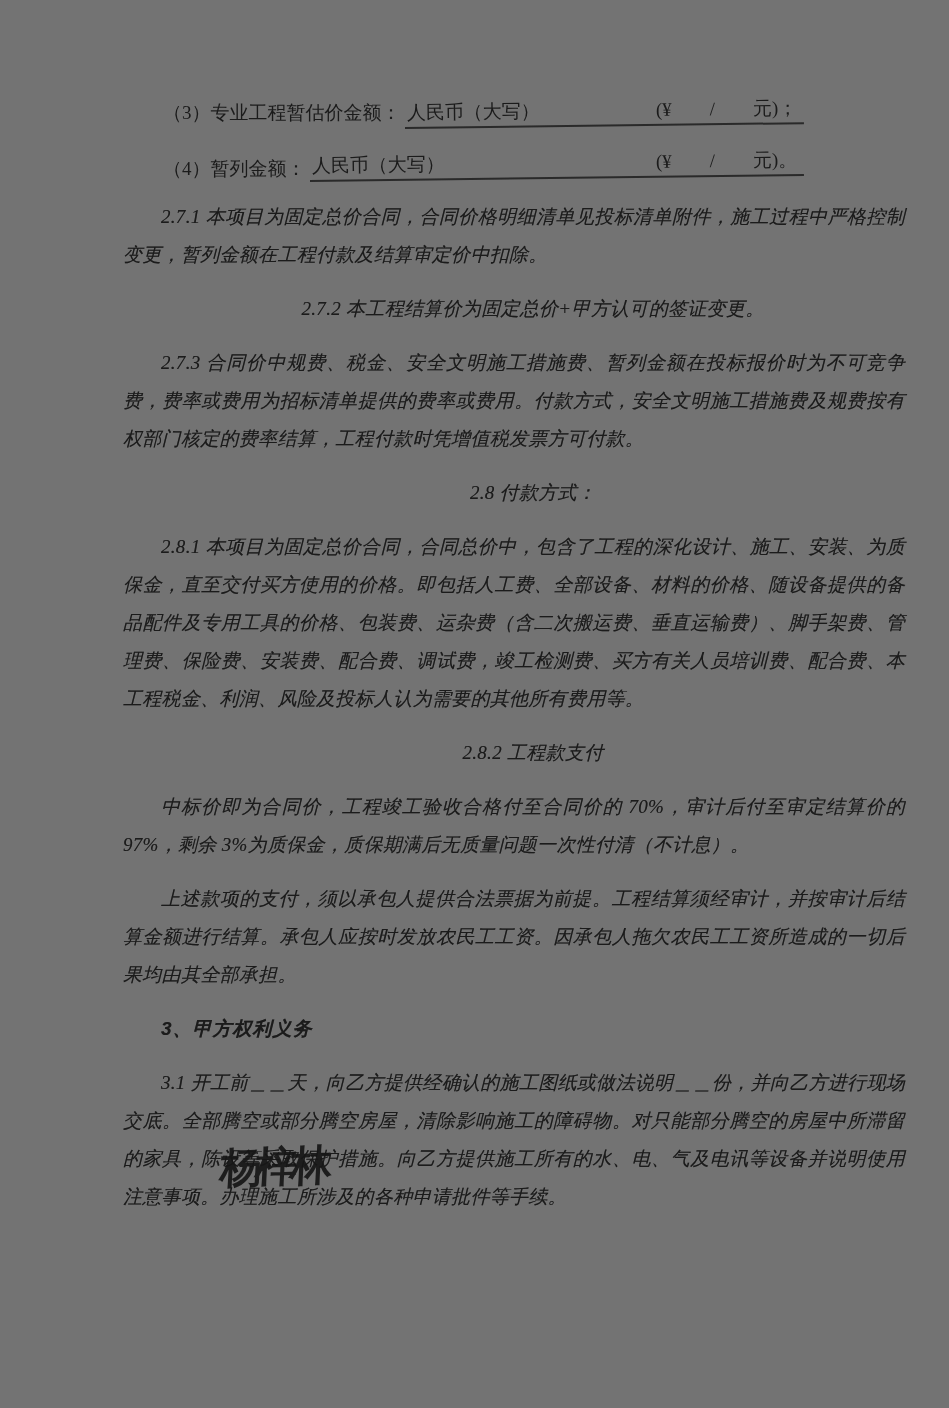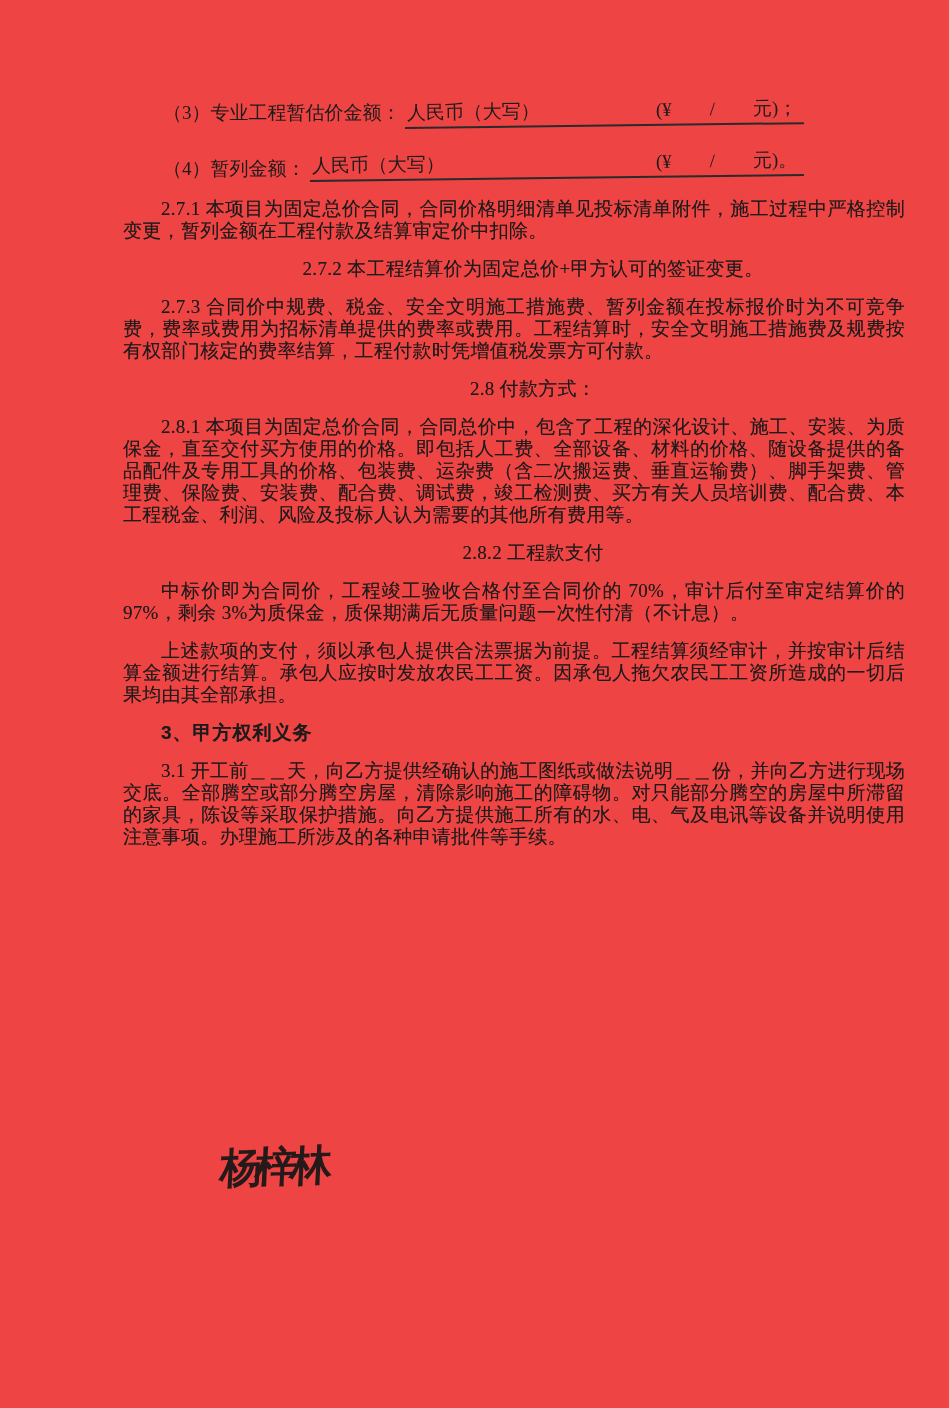--- a/index.html
+++ b/index.html
@@ -2,21 +2,21 @@
 <html><head>
 <meta charset="utf-8">
 <style>
   * { box-sizing: border-box; }
   html, body { margin: 0; padding: 0; background: #ffffff; }
 
   .page {
     position: relative;
     width: 949px;
     height: 1408px;
-    background: #ef4444;
+    background: #737373;
     overflow: hidden;
     font-family: "Liberation Serif", "DejaVu Serif", serif;
     color: #1b1b1b;
   }
 
   .content {
     position: absolute;
     left: 123px;
     top: 100px;
     width: 782px;
@@ -42,25 +42,26 @@
     border-bottom: 2px solid #2a2a2a;
     padding: 0 6px 1px 2px;
     transform: rotate(-0.7deg);
     transform-origin: 0 100%;
   }
 
   
   .clause {
     margin: 16px 0 3px 0;
     font-size: 19px;
-    line-height: 22px;
+    line-height: 38px;
     text-align: justify;
     text-indent: 38px;
     letter-spacing: 0.3px;
     text-shadow: 0 0 0.6px rgba(20,20,20,0.45);
+    font-style: italic;
   }
   .clause.short { text-align: center; }
   .clause.heading {
     font-family: "Liberation Sans", "DejaVu Sans", sans-serif;
     font-weight: bold;
     letter-spacing: 1px;
   }
 
   
   .handwriting {
@@ -95,21 +96,21 @@
     <div class="amount-line last">
       <span class="al-label">（4）暂列金额：</span>
       <span class="al-under">
         <span>人民币（大写）</span>
         <span>(¥　　/　　元)。</span>
       </span>
     </div>
 
     <p class="clause">2.7.1 本项目为固定总价合同，合同价格明细清单见投标清单附件，施工过程中严格控制变更，暂列金额在工程付款及结算审定价中扣除。</p>
     <p class="clause short">2.7.2 本工程结算价为固定总价+甲方认可的签证变更。</p>
-    <p class="clause">2.7.3 合同价中规费、税金、安全文明施工措施费、暂列金额在投标报价时为不可竞争费，费率或费用为招标清单提供的费率或费用。工程结算时，安全文明施工措施费及规费按有权部门核定的费率结算，工程付款时凭增值税发票方可付款。</p>
+    <p class="clause">2.7.3 合同价中规费、税金、安全文明施工措施费、暂列金额在投标报价时为不可竞争费，费率或费用为招标清单提供的费率或费用。付款方式，安全文明施工措施费及规费按有权部门核定的费率结算，工程付款时凭增值税发票方可付款。</p>
     <p class="clause short">2.8 付款方式：</p>
     <p class="clause">2.8.1 本项目为固定总价合同，合同总价中，包含了工程的深化设计、施工、安装、为质保金，直至交付买方使用的价格。即包括人工费、全部设备、材料的价格、随设备提供的备品配件及专用工具的价格、包装费、运杂费（含二次搬运费、垂直运输费）、脚手架费、管理费、保险费、安装费、配合费、调试费，竣工检测费、买方有关人员培训费、配合费、本工程税金、利润、风险及投标人认为需要的其他所有费用等。</p>
     <p class="clause short">2.8.2 工程款支付</p>
     <p class="clause">中标价即为合同价，工程竣工验收合格付至合同价的 70%，审计后付至审定结算价的 97%，剩余 3%为质保金，质保期满后无质量问题一次性付清（不计息）。</p>
     <p class="clause">上述款项的支付，须以承包人提供合法票据为前提。工程结算须经审计，并按审计后结算金额进行结算。承包人应按时发放农民工工资。因承包人拖欠农民工工资所造成的一切后果均由其全部承担。</p>
     <p class="clause heading">3、甲方权利义务</p>
     <p class="clause">3.1 开工前＿＿天，向乙方提供经确认的施工图纸或做法说明＿＿份，并向乙方进行现场交底。全部腾空或部分腾空房屋，清除影响施工的障碍物。对只能部分腾空的房屋中所滞留的家具，陈设等采取保护措施。向乙方提供施工所有的水、电、气及电讯等设备并说明使用注意事项。办理施工所涉及的各种申请批件等手续。</p>
 
   </div>
 

